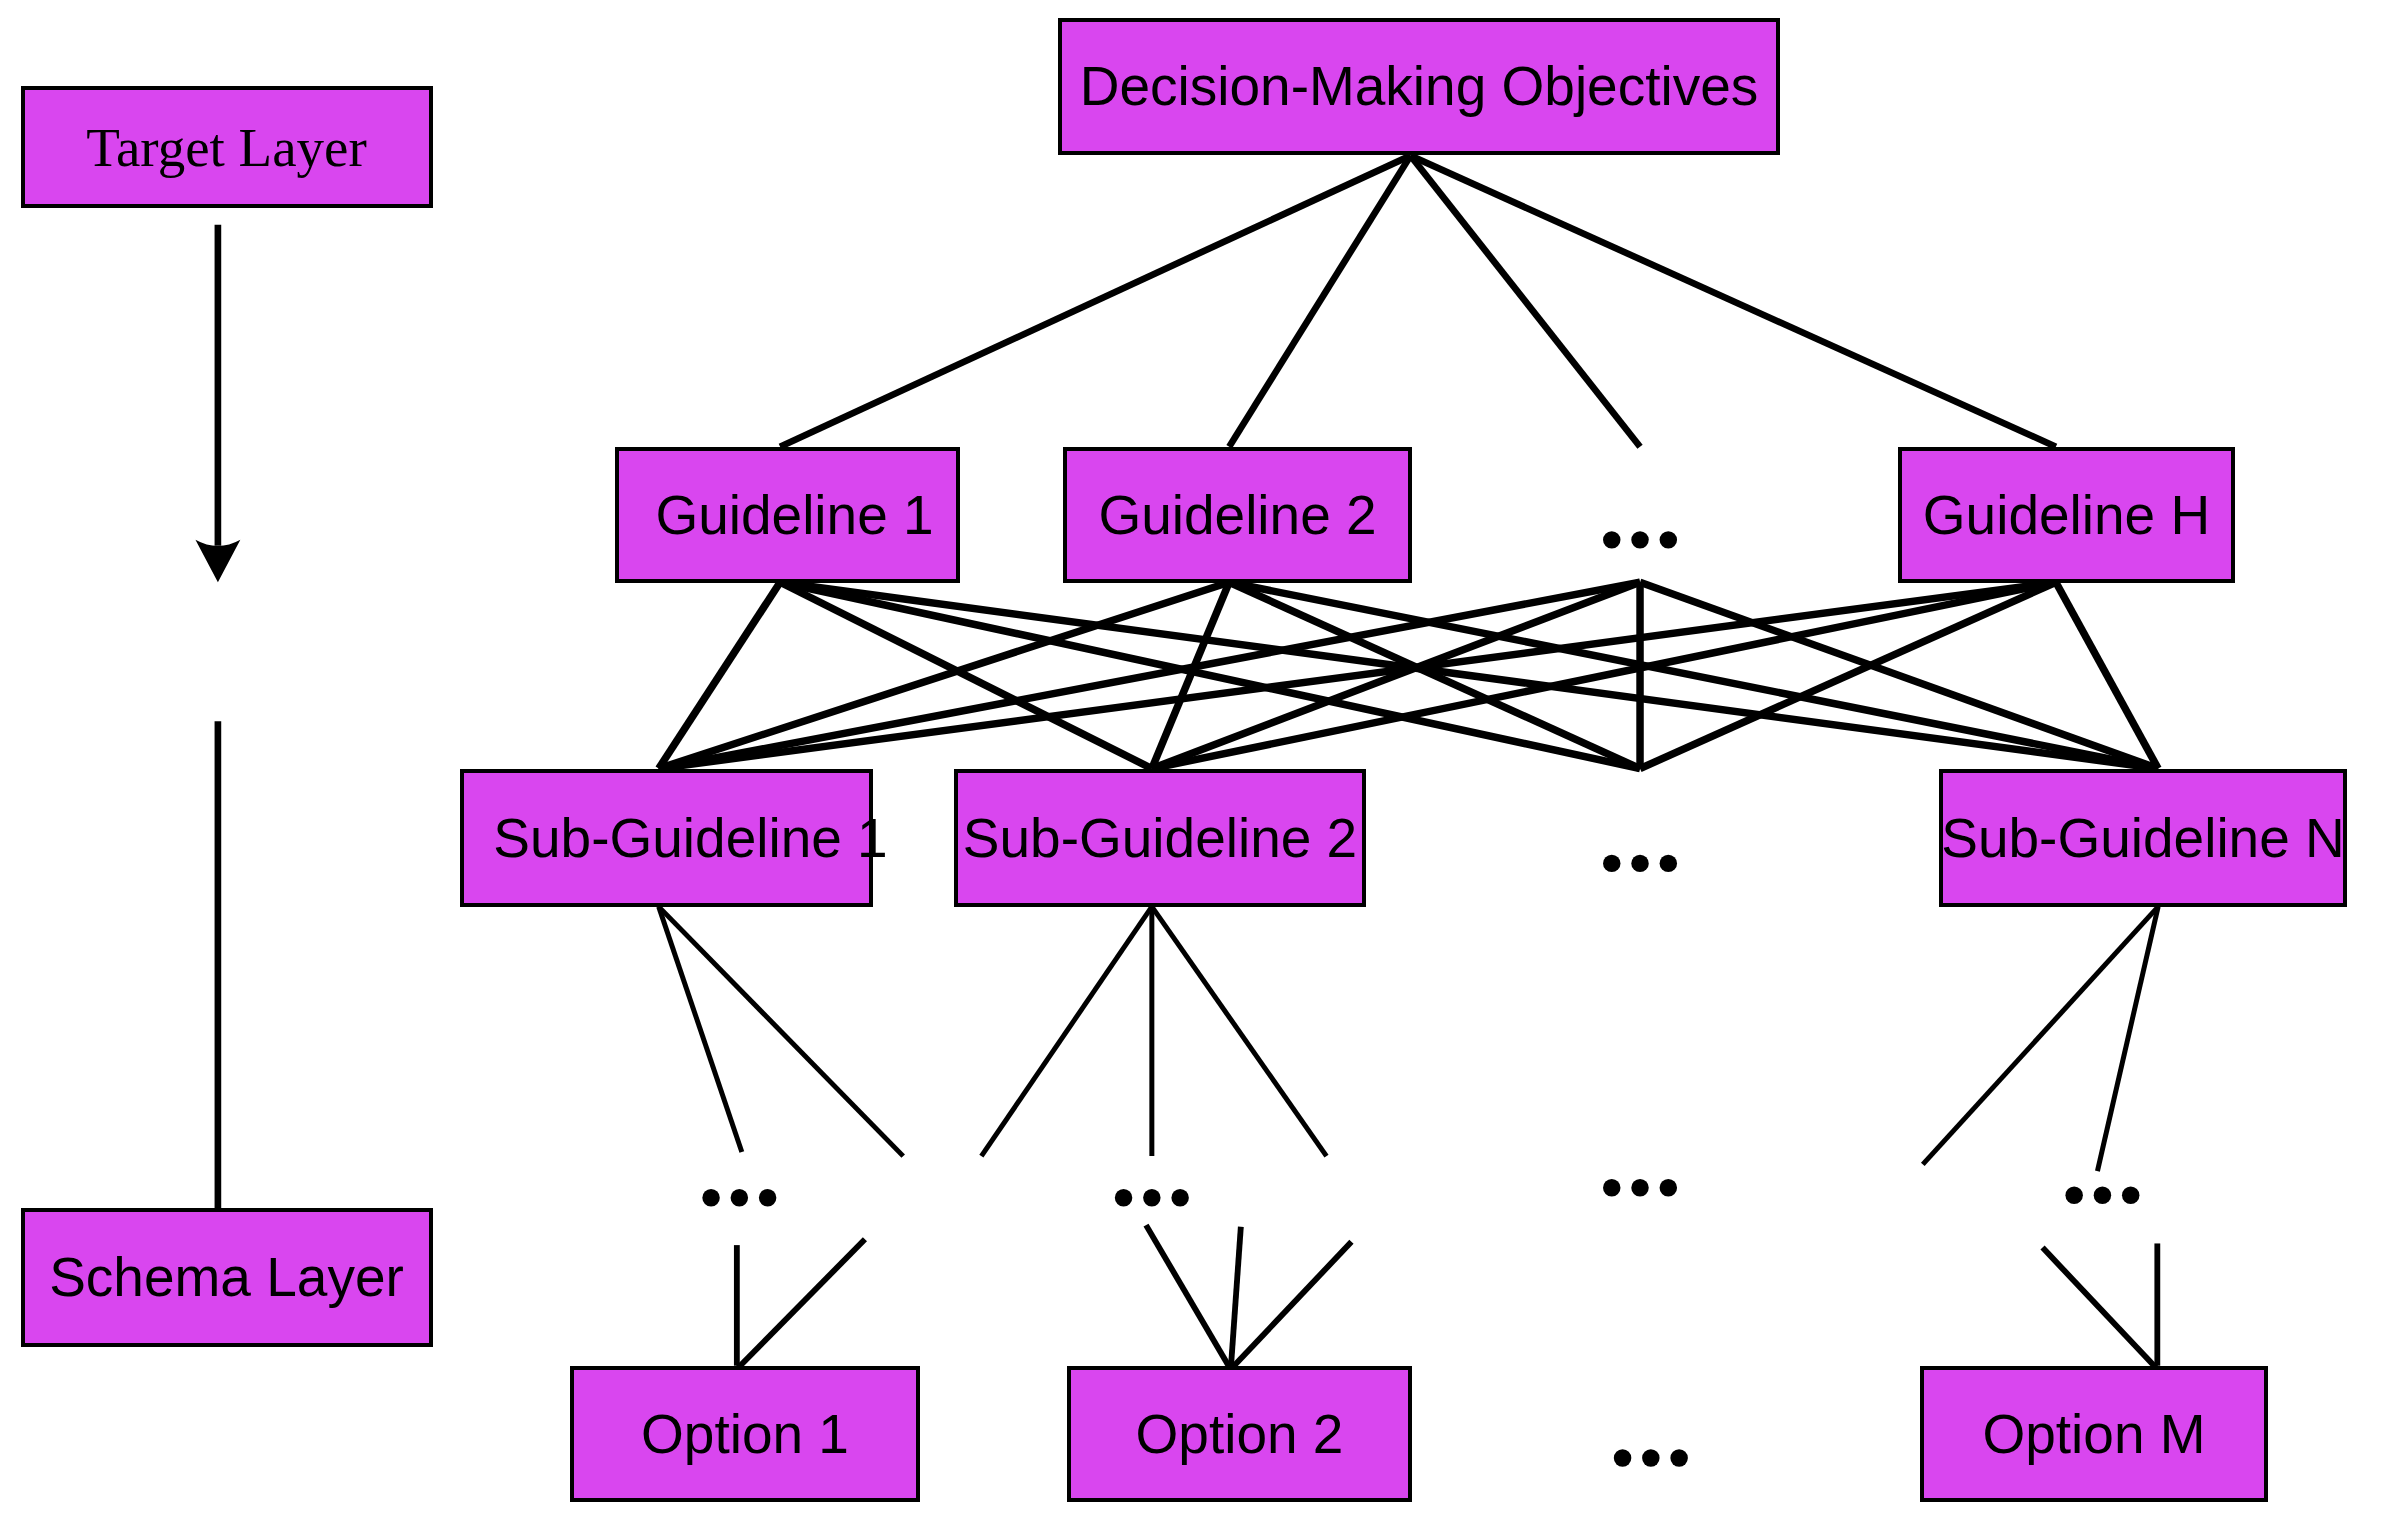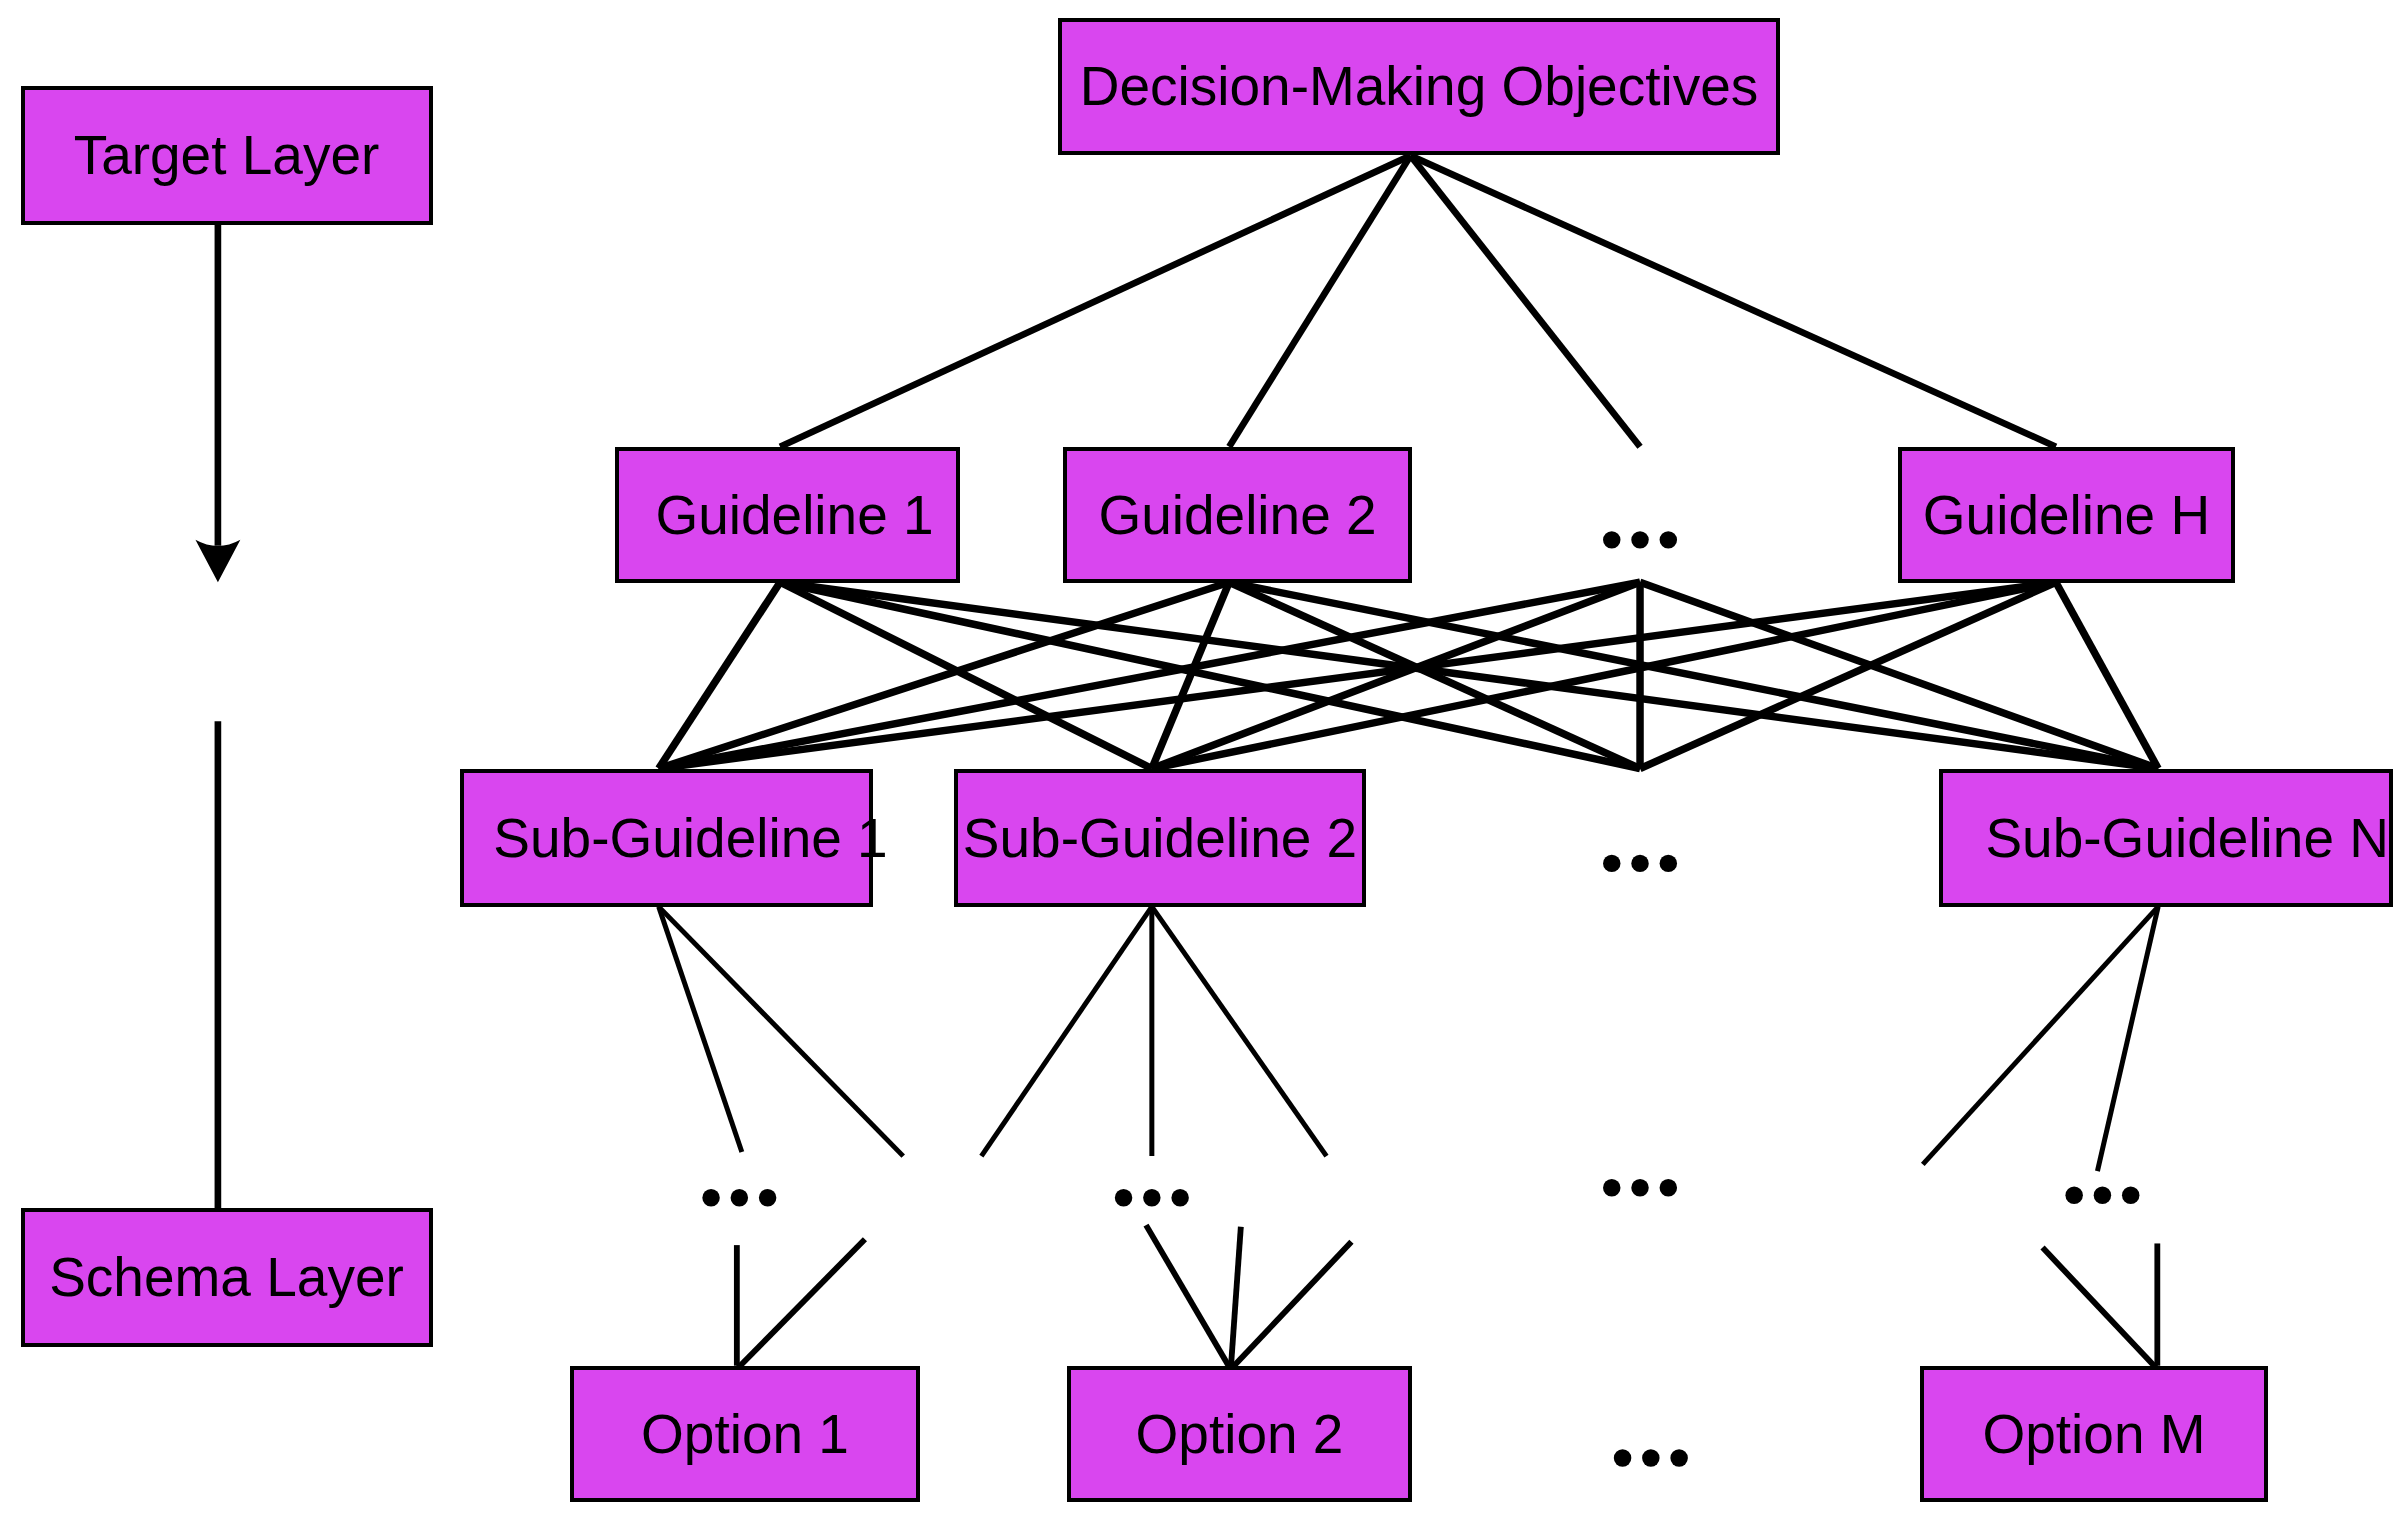--- a/index.html
+++ b/index.html
@@ -102,21 +102,21 @@
         <circle cx="2562" cy="1437" r="10.5"></circle>
       </g>
       <g>
         <circle cx="1951" cy="1753" r="10.5"></circle>
         <circle cx="1985" cy="1753" r="10.5"></circle>
         <circle cx="2019" cy="1753" r="10.5"></circle>
       </g>
     </g>
   </svg>
 
-  <div class="box" style="left:12.5px;top:86px;width:412px;height:139px;">
+  <div class="box" style="left:12.5px;top:86px;width:412px;height:122px;font-family:Liberation Serif, serif;">
     <span class="lbl">Target Layer</span>
   </div>
   <div class="box" style="left:12.5px;top:1208px;width:412px;height:139px;">
     <span class="lbl">Schema Layer</span>
   </div>
 
   <div class="box" style="left:1050px;top:18.3px;width:722px;height:137px;">
     <span class="lbl">Decision-Making Objectives</span>
   </div>
 
@@ -129,21 +129,21 @@
   <div class="box" style="left:1890px;top:447px;width:337px;height:136px;">
     <span class="lbl">Guideline H</span>
   </div>
 
   <div class="box" style="left:452px;top:769px;width:413px;height:138px;padding-left:48px;">
     <span class="lbl">Sub-Guideline 1</span>
   </div>
   <div class="box" style="left:946px;top:769px;width:412px;height:138px;">
     <span class="lbl">Sub-Guideline 2</span>
   </div>
-  <div class="box" style="left:1931px;top:769px;width:454px;height:138px;justify-content:flex-end;">
+  <div class="box" style="left:1931px;top:769px;width:408px;height:138px;">
     <span class="lbl">Sub-Guideline N</span>
   </div>
 
   <div class="box" style="left:562px;top:1366px;width:350px;height:136px;">
     <span class="lbl">Option 1</span>
   </div>
   <div class="box" style="left:1059px;top:1366px;width:345px;height:136px;">
     <span class="lbl">Option 2</span>
   </div>
   <div class="box" style="left:1912px;top:1366px;width:348px;height:136px;">

